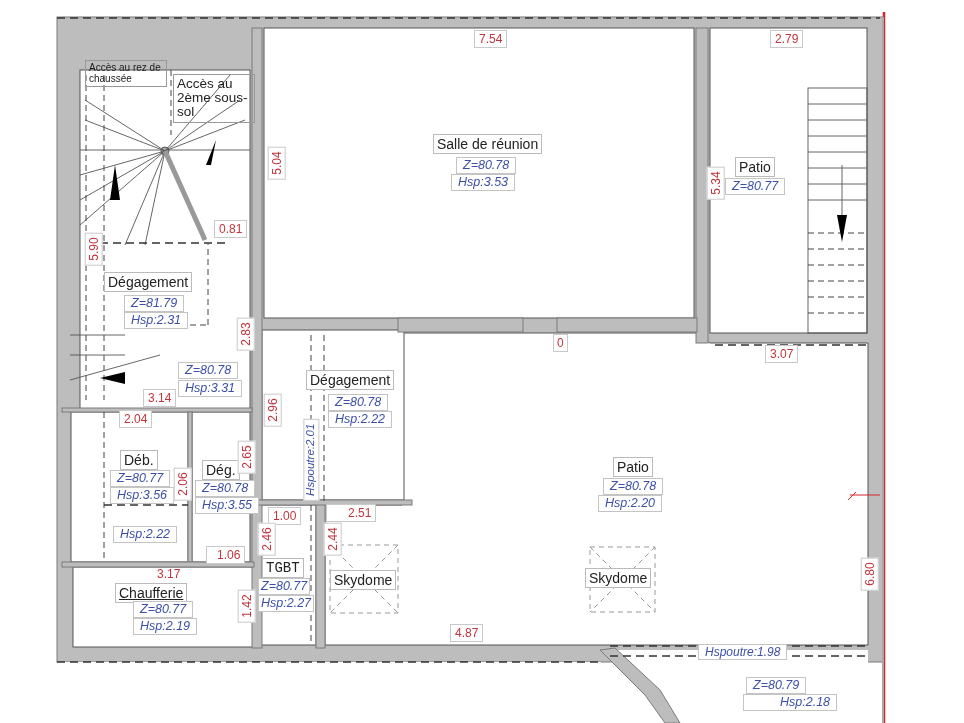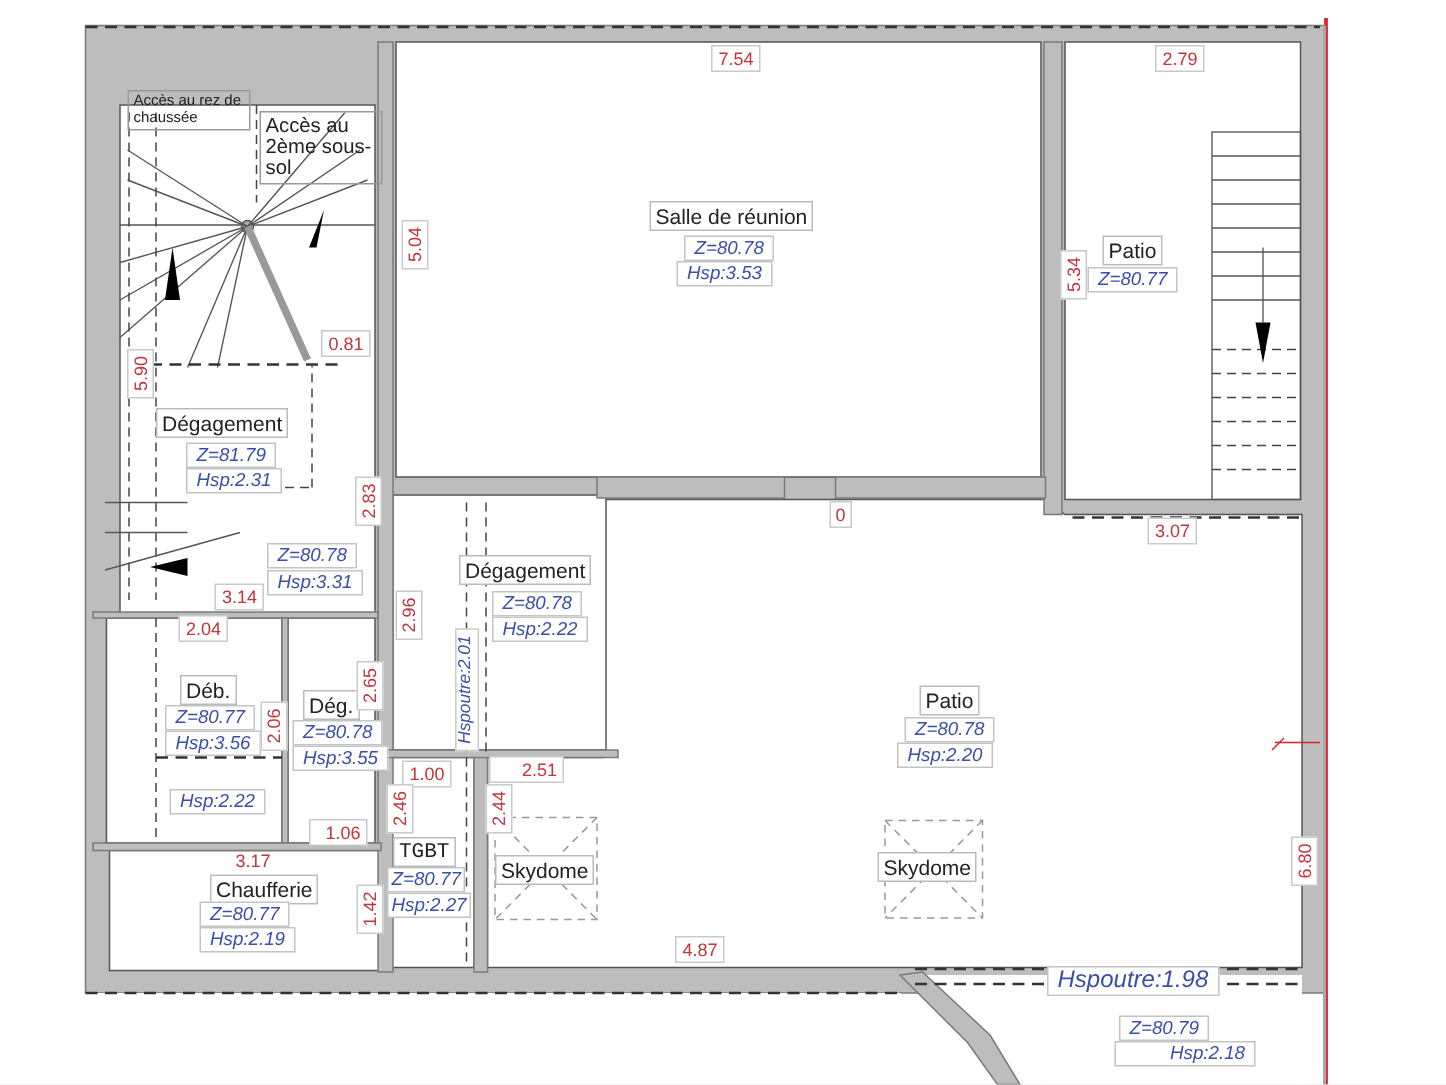--- a/index.html
+++ b/index.html
@@ -168,32 +168,32 @@
 <div class="lbl z" style="left:113px;top:526px;">Hsp:2.22</div>
 
 <div class="lbl name" style="left:202px;top:460px;">Dég.</div>
 <div class="lbl z" style="left:195px;top:480px;">Z=80.78</div>
 <div class="lbl z" style="left:195px;top:497px;">Hsp:3.55</div>
 
 <div class="lbl name" style="left:613px;top:457px;">Patio</div>
 <div class="lbl z" style="left:603px;top:478px;">Z=80.78</div>
 <div class="lbl z" style="left:598px;top:495px;">Hsp:2.20</div>
 
-<div class="lbl name" style="left:140px;top:583px;">Chaufferie</div>
+<div class="lbl name" style="left:115px;top:583px;text-decoration:underline;">Chaufferie</div>
 <div class="lbl z" style="left:133px;top:601px;">Z=80.77</div>
 <div class="lbl z" style="left:133px;top:618px;">Hsp:2.19</div>
 
 <div class="lbl name" style="left:262px;top:558px;font-family:Liberation Mono, monospace;">TGBT</div>
 <div class="lbl z" style="left:258px;top:578px;padding:1px 2px;">Z=80.77</div>
 <div class="lbl z" style="left:258px;top:595px;padding:1px 2px;">Hsp:2.27</div>
 
 <div class="lbl name" style="left:330px;top:570px;">Skydome</div>
 <div class="lbl name" style="left:585px;top:568px;">Skydome</div>
 
-<div class="lbl z" style="left:698px;top:644px;font-size:16px;">Hspoutre:1.98</div>
+<div class="lbl z" style="left:698px;top:644px;font-size:12px;">Hspoutre:1.98</div>
 <div class="lbl z" style="left:746px;top:677px;">Z=80.79</div>
 <div class="lbl z" style="left:743px;top:694px;padding-left:36px;">Hsp:2.18</div>
 
 <div class="lbl dim" style="left:474px;top:30px;">7.54</div>
 <div class="lbl dim" style="left:770px;top:30px;">2.79</div>
 <div class="lbl dim v" style="left:260px;top:154px;">5.04</div>
 <div class="lbl dim" style="left:214px;top:220px;">0.81</div>
 <div class="lbl dim v" style="left:77px;top:240px;">5.90</div>
 <div class="lbl dim v" style="left:699px;top:174px;">5.34</div>
 <div class="lbl dim v" style="left:229px;top:325px;">2.83</div>

